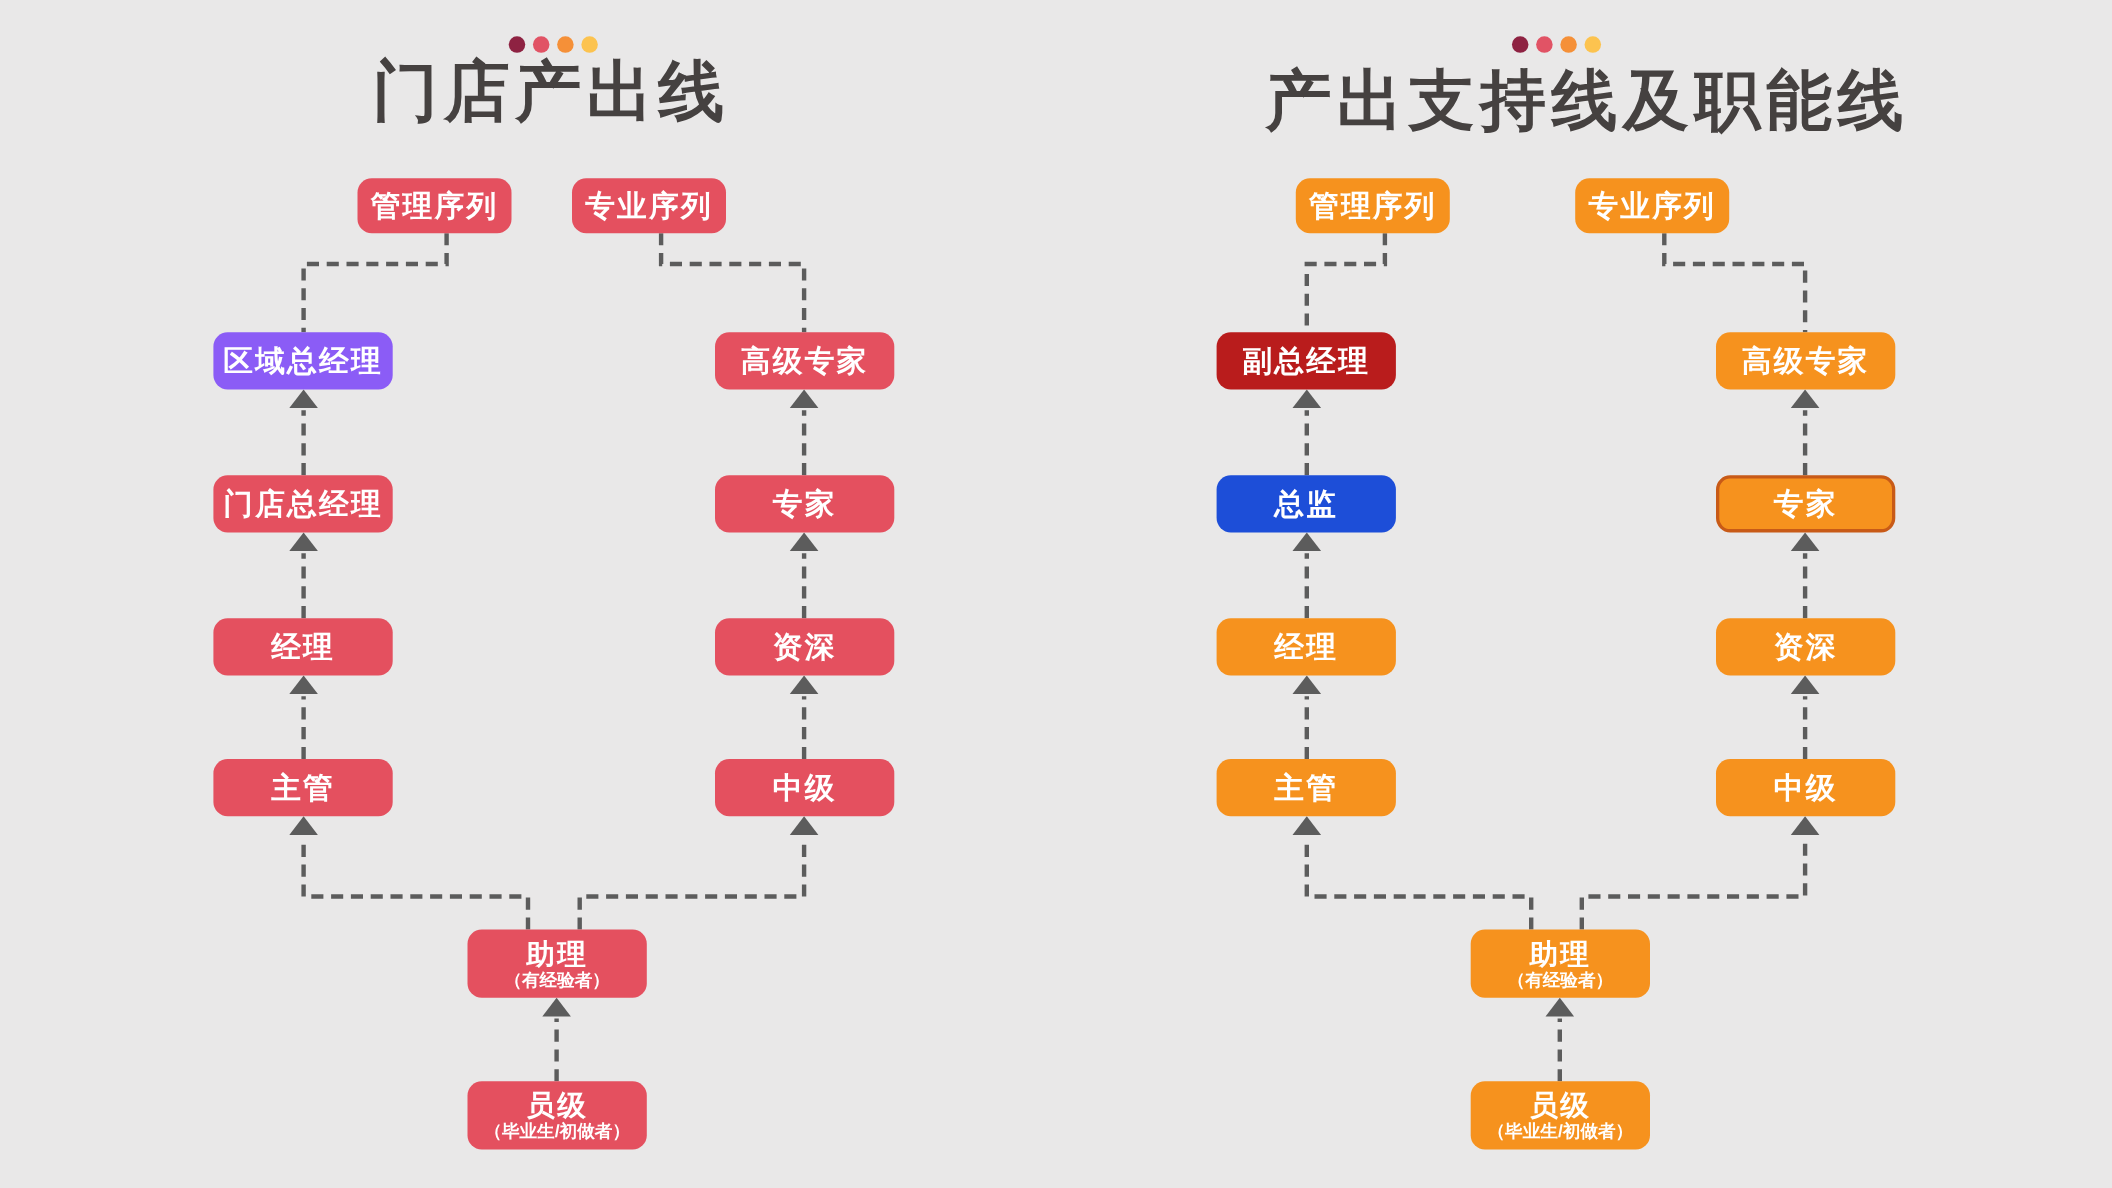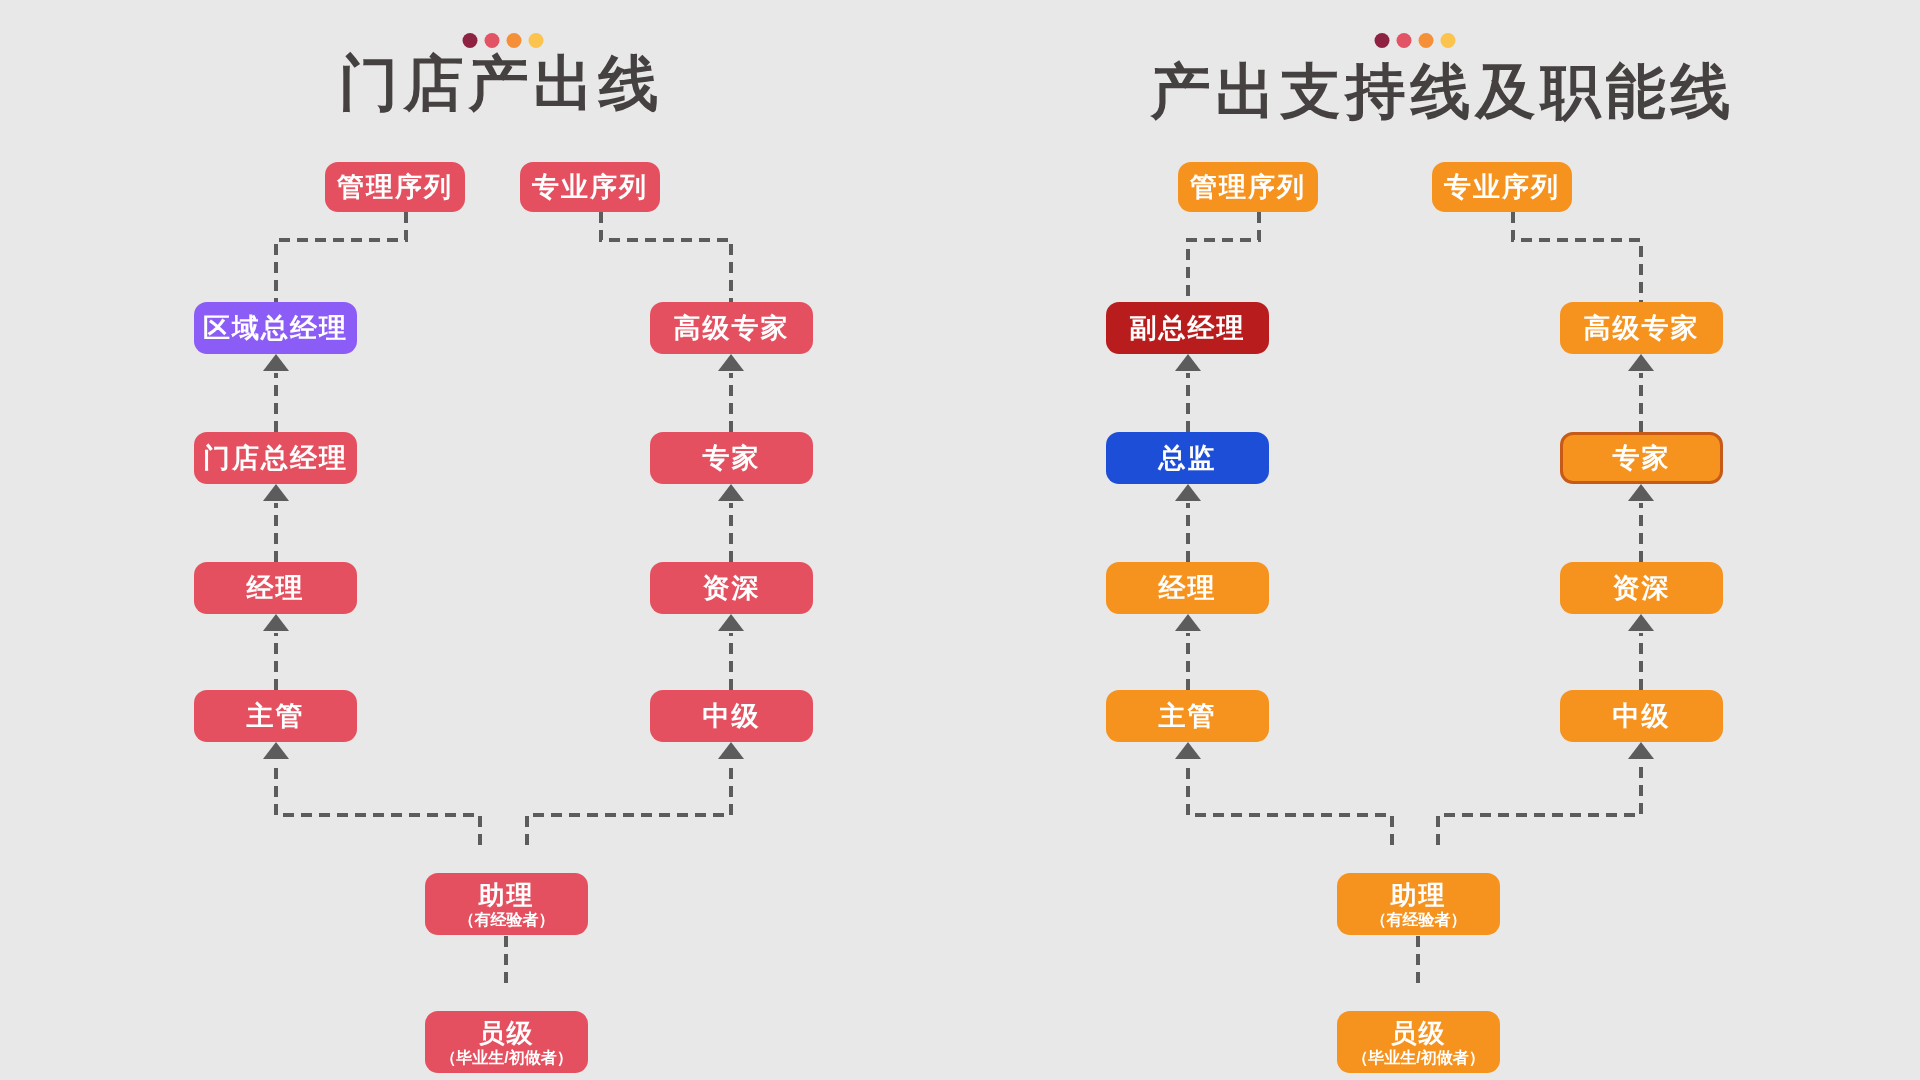--- a/index.html
+++ b/index.html
@@ -9,21 +9,21 @@
   .dash{stroke:#5c5c5c;stroke-width:4;stroke-dasharray:11 7;fill:none;}
   .tri{fill:#5c5c5c;stroke:none;}
   .title{position:absolute;transform:translateX(-50%);margin:0;font-size:60px;line-height:64px;
          font-weight:900;color:#454140;letter-spacing:5px;white-space:nowrap;}
   .dots{position:absolute;transform:translateX(-50%);display:flex;gap:7px;}
   .dot{width:15px;height:15px;border-radius:50%;display:inline-block;}
   .node{position:absolute;width:163px;height:52px;border-radius:13px;box-sizing:border-box;
         display:flex;align-items:center;justify-content:center;
         color:#ffffff;font-weight:800;font-size:27px;letter-spacing:2px;white-space:nowrap;}
   .node.header{width:140px;height:50px;}
-  .node.tall{height:62px;flex-direction:column;gap:4px;padding-top:2px;line-height:1;margin-top:28px;}
+  .node.tall{height:62px;flex-direction:column;gap:4px;padding-top:2px;line-height:1;}
   .node.tall .main{font-size:26px;}
   .node.tall .sub{font-size:16px;font-weight:700;letter-spacing:0;}
   .node.outlined{border:3px solid #c85a17;}
 </style>
 </head>
 <body>
 
 <div class="canvas">
 
   <svg class="connectors" viewBox="0 0 1920 1080" xmlns="http://www.w3.org/2000/svg">

